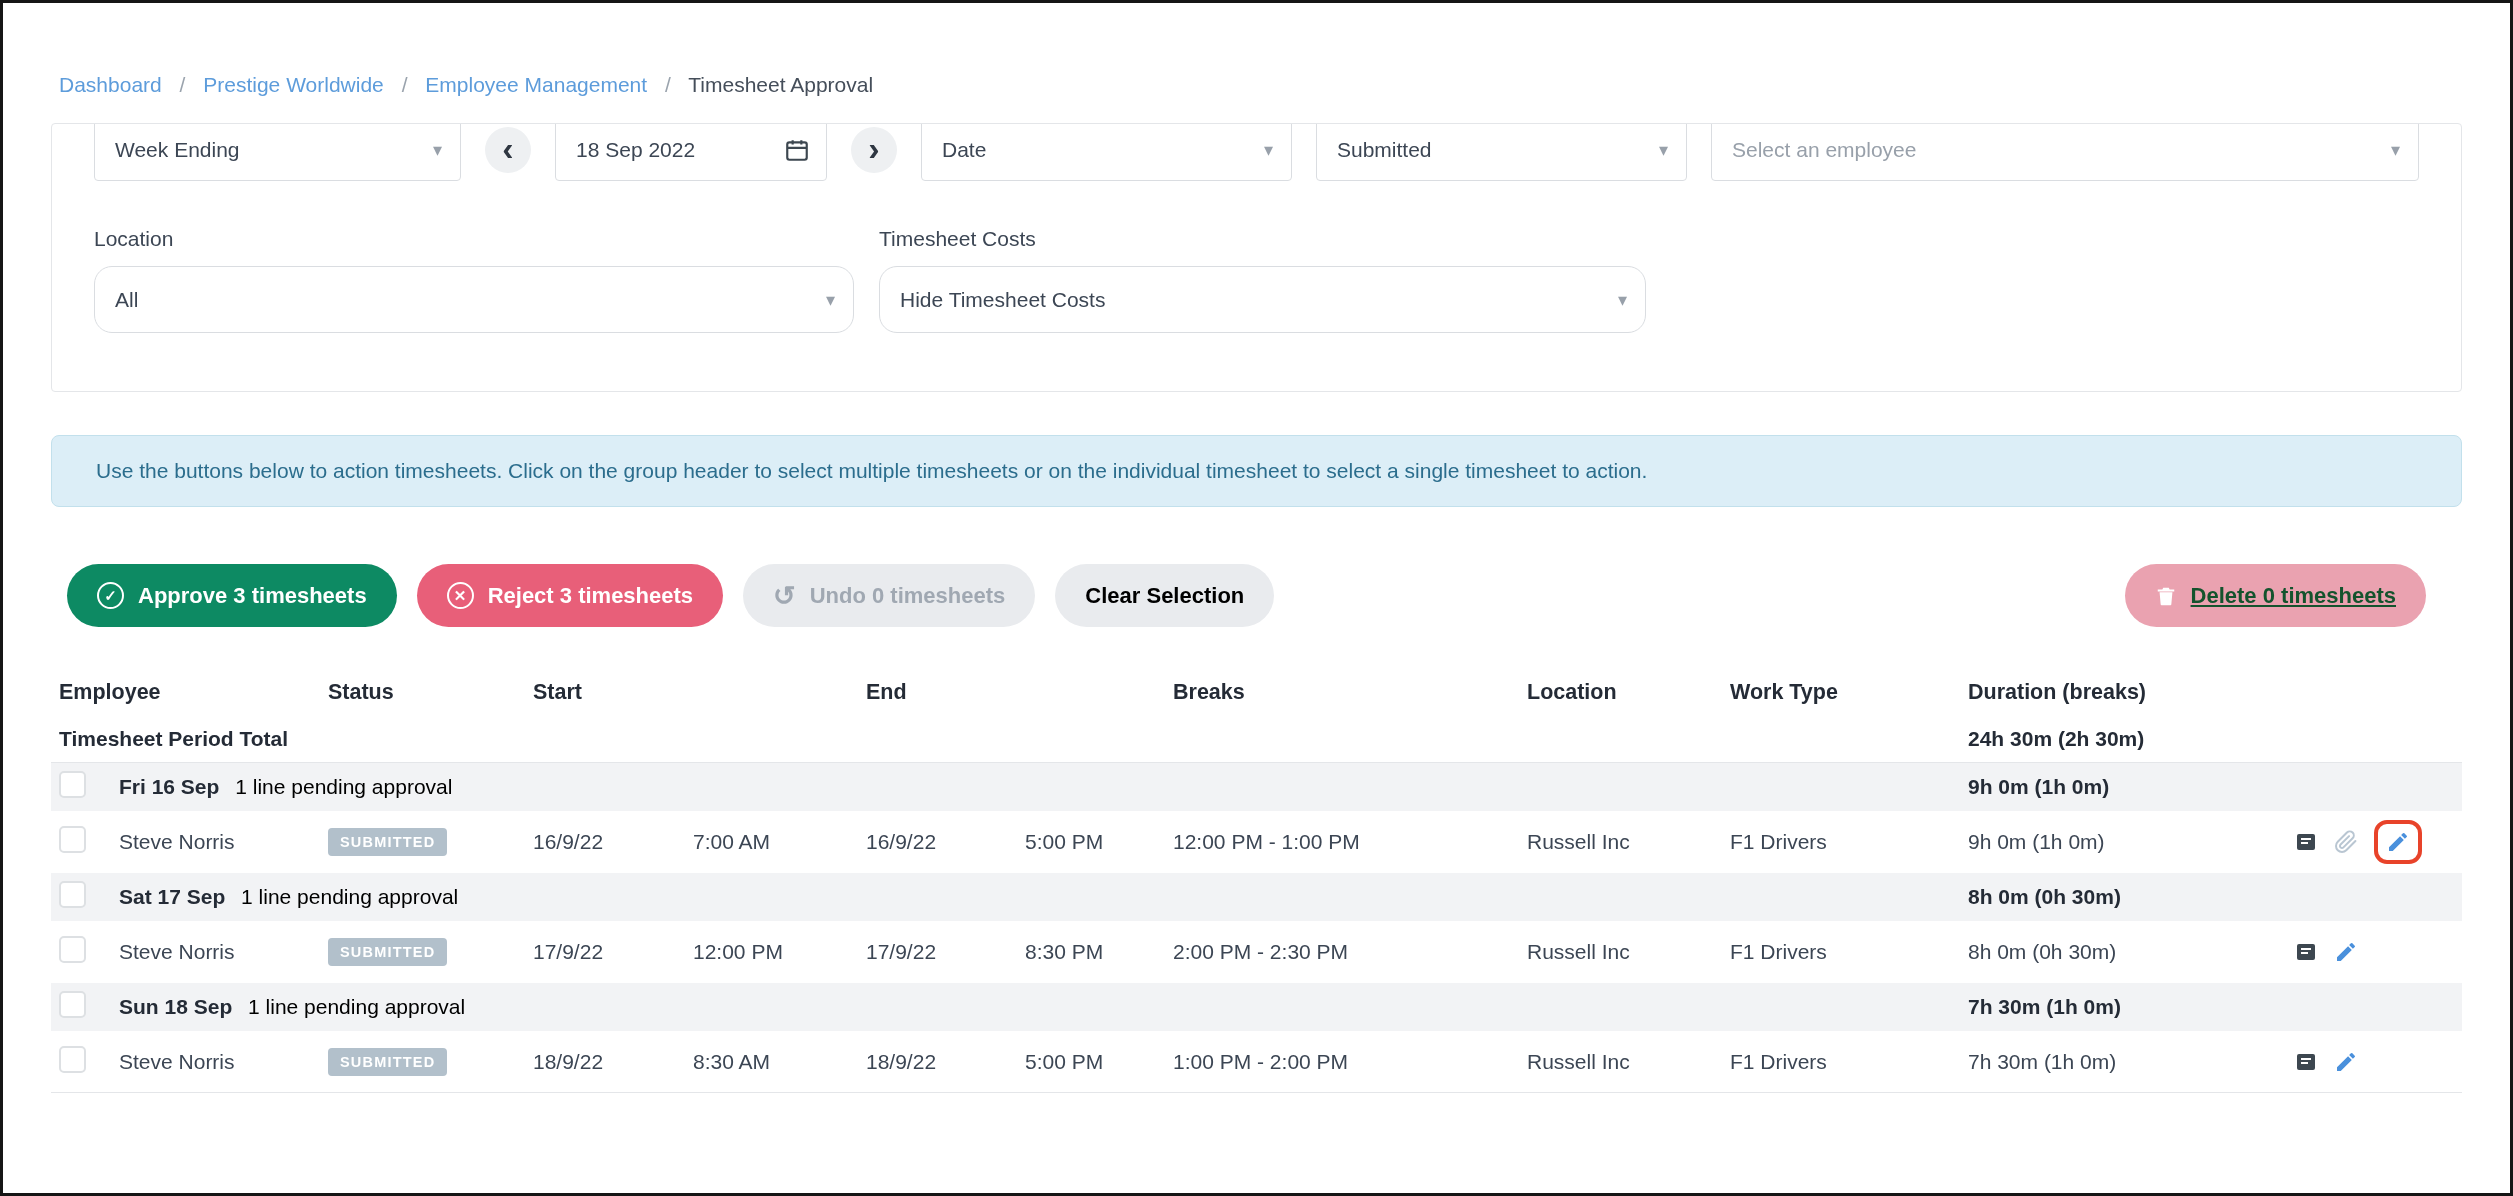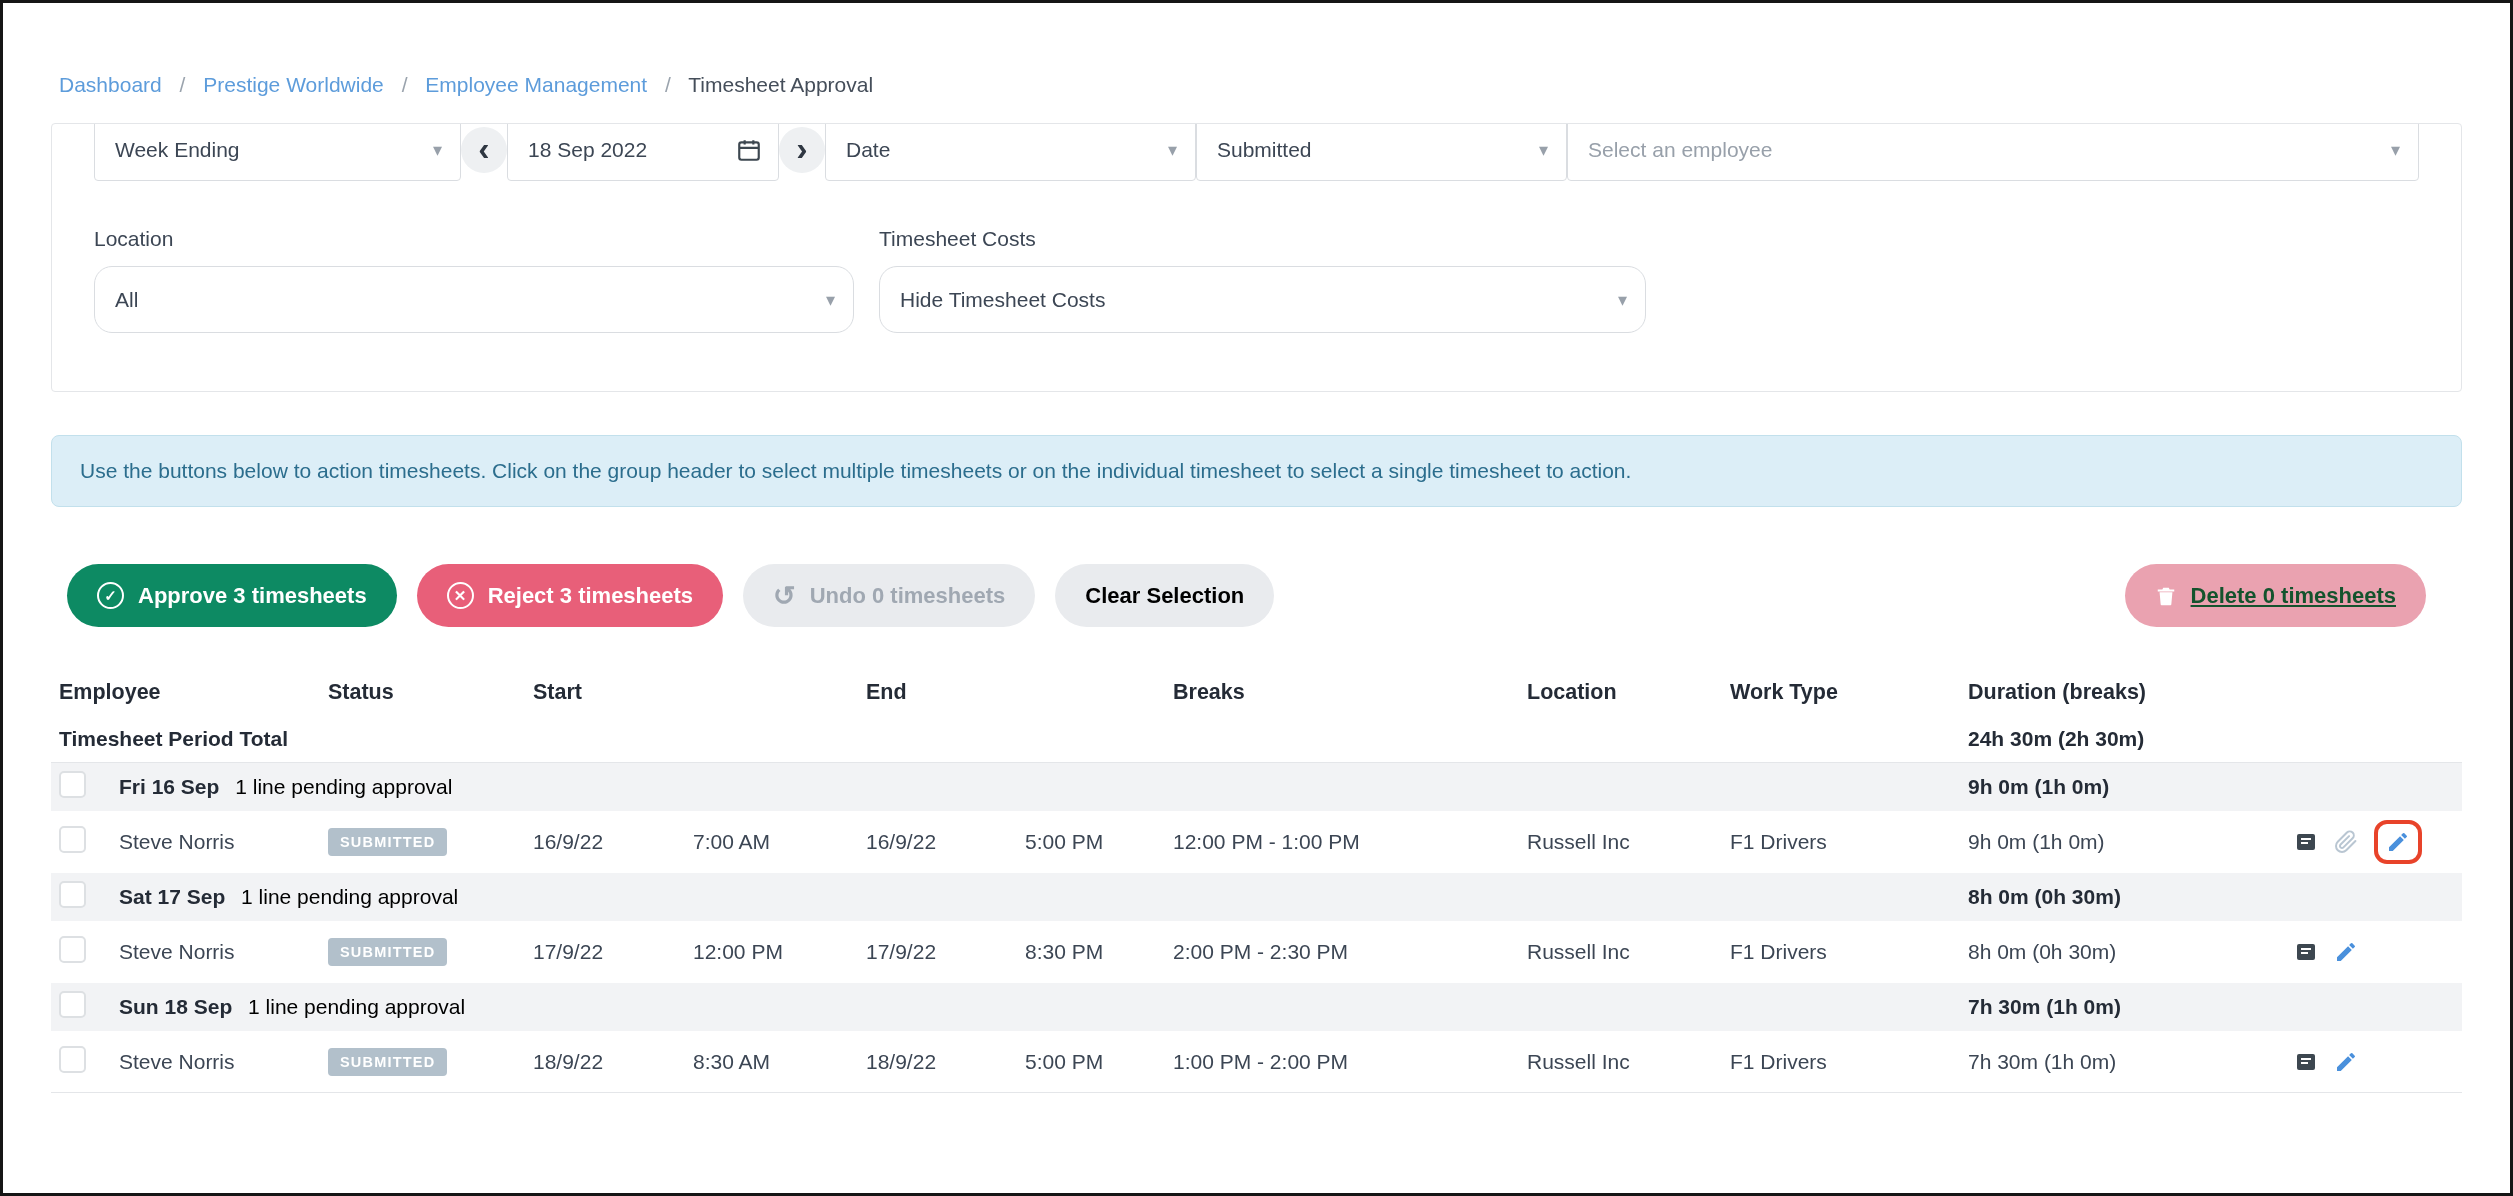--- a/index.html
+++ b/index.html
@@ -20,21 +20,21 @@
 
   
   .filter-card {
     margin: 26px 48px 0;
     border: 1px solid #e4e6e9;
     border-radius: 4px;
     background: #fff;
     overflow: hidden;
     padding: 0 42px 58px;
   }
-  .filter-row1 { display: flex; margin-top: -5px; align-items: stretch; }
+  .filter-row1 { display: flex; gap: 24px; margin-top: -5px; align-items: stretch; }
   .select {
     height: 62px;
     border: 1px solid #dadde1;
     border-radius: 4px;
     background: #fff;
     display: flex; align-items: center; justify-content: space-between;
     padding: 0 18px 0 20px;
     font-size: 21px; color: #3c4654;
     cursor: pointer;
   }
@@ -65,21 +65,21 @@
   .w-costs { width: 767px; }
 
   
   .banner {
     margin: 43px 48px 0;
     background: var(--banner_bg, #dceef7);
     border: 1px solid var(--banner_border, #c2e0ec);
     border-radius: 8px;
     height: 72px;
     display: flex; align-items: center;
-    padding: 0 28px;
+    padding: 0 44px;
     color: var(--banner_text, #2b6d8d);
     font-size: 21px;
   }
 
   
   .actions { display: flex; align-items: center; gap: 20px; margin: 57px 84px 0 64px; }
   .pill {
     height: 63px; border-radius: 32px; border: none;
     display: inline-flex; align-items: center; gap: 14px;
     padding: 0 30px; font-size: 22px; font-weight: 700;

